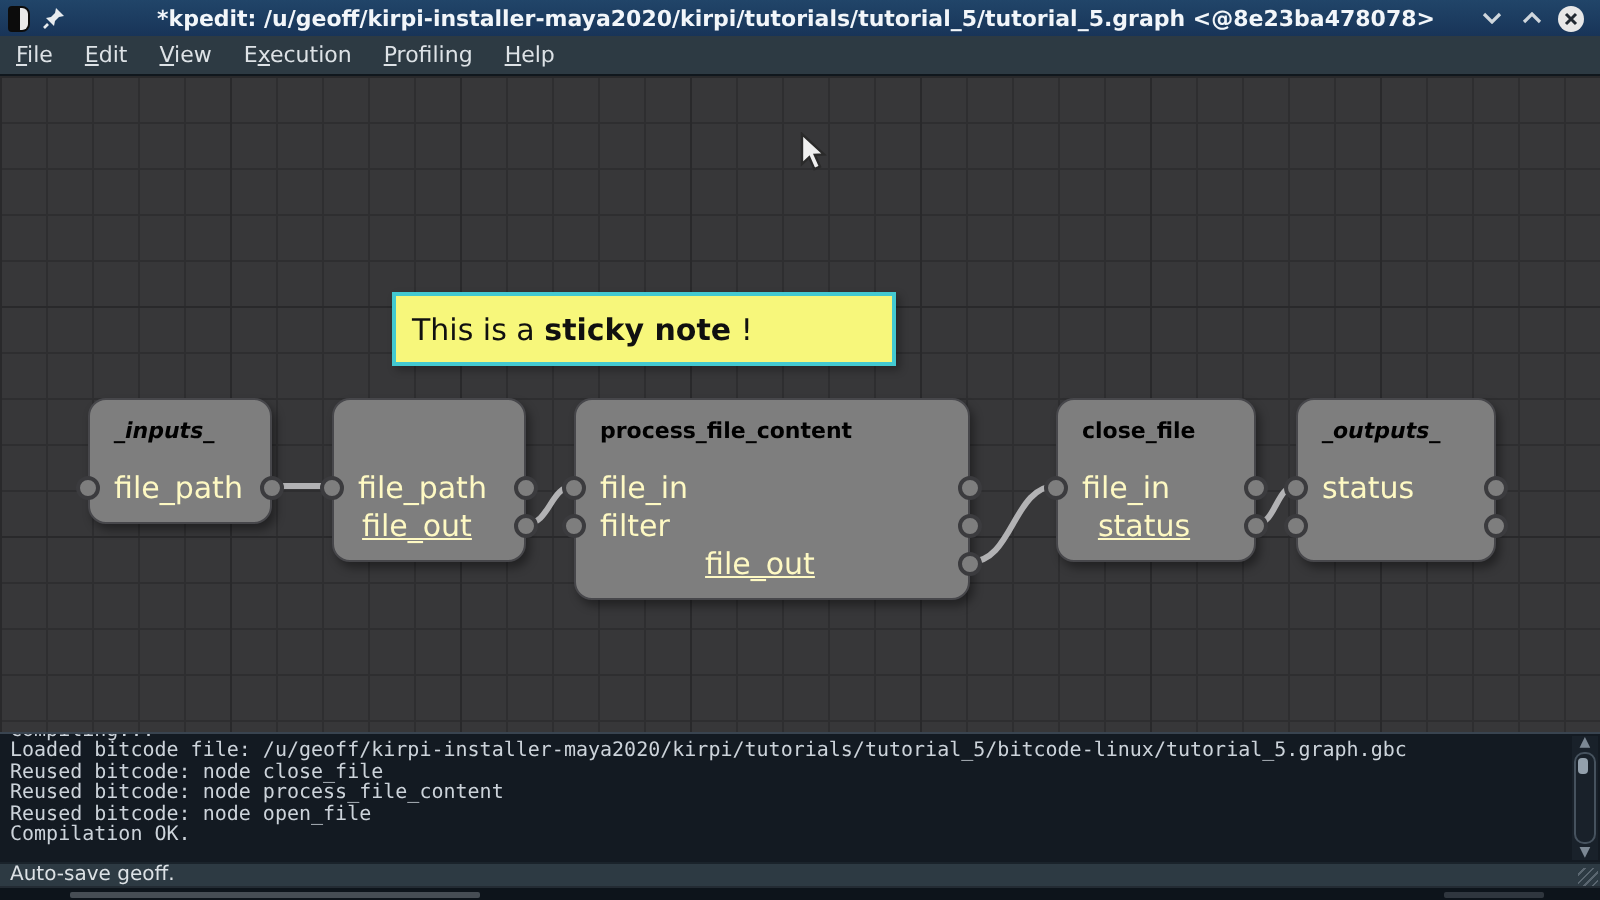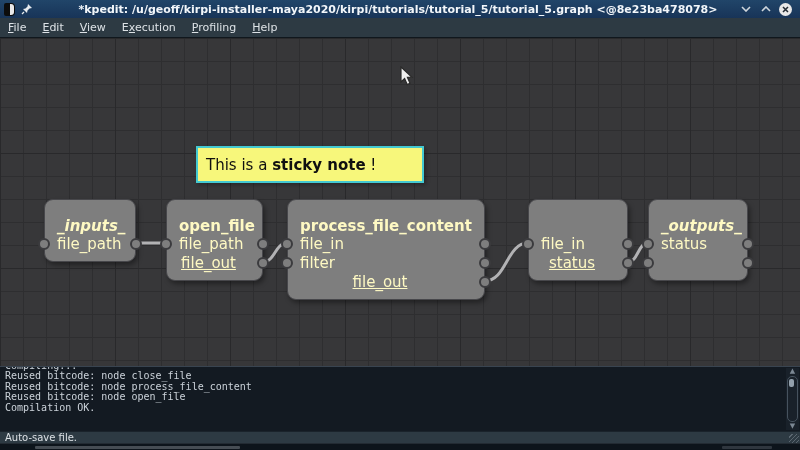--- a/index.html
+++ b/index.html
@@ -40,22 +40,22 @@
       linear-gradient(#2e2e30 1px,transparent 1px),
       linear-gradient(90deg,#2e2e30 1px,transparent 1px);
     background-size:115px 115px,115px 115px,23px 23px,23px 23px;
   }
   .wire-layer{position:absolute;left:0;top:0;width:800px;height:328px;}
   .node{
     position:absolute;background:#7e7e7e;border:1px solid #47474b;border-radius:9px;
     box-shadow:2px 3px 5px rgba(0,0,0,.38);box-sizing:border-box;
   }
   .node-title{
-    color:#fef9c3;font-weight:bold;font-size:15px;line-height:18px;
-    padding:17px 12px 0 12px;white-space:nowrap;
+    color:#000000;font-weight:bold;font-size:11px;line-height:18px;
+    padding:7px 12px 0 12px;white-space:nowrap;
   }
   .node-title.italic{font-style:italic;}
   .pin-row{position:absolute;left:0;width:100%;height:19px;line-height:19px;font-size:15px;color:#fef9c3;box-sizing:border-box;white-space:nowrap;}
   .pin-row.left{text-align:left;padding-left:12px;}
   .pin-row.right{text-align:center;padding-right:12px;text-decoration:underline;}
   .port{
     position:absolute;width:12px;height:12px;border-radius:50%;
     background:#7e7e7e;border:2px solid #3b3b3e;box-sizing:border-box;
   }
   .sticky{
@@ -136,86 +136,87 @@
     <div class="menu-item"><u>H</u>elp</div>
   </div>
 
 <div class="canvas">
   <svg class="wire-layer">
       <path d="M 136 205 L 166 205" fill="none" stroke="#b2b2b4" stroke-width="3"></path>
       <path d="M 263 224 C 275 224, 275 205, 287 205" fill="none" stroke="#b2b2b4" stroke-width="3"></path>
       <path d="M 485 243 C 506.5 243, 506.5 205, 528 205" fill="none" stroke="#b2b2b4" stroke-width="3"></path>
       <path d="M 628 224 C 638 224, 638 205, 648 205" fill="none" stroke="#b2b2b4" stroke-width="3"></path>
     </svg>
-  <div class="sticky" style="left: 196px; top: 108px; width: 228px; height: 37px; background: rgb(247, 247, 123); border-color: rgb(67, 201, 209);">
+  <div class="sticky" style="left: 196px; top: 108px; width: 252px; height: 37px; background: rgb(247, 247, 123); border-color: rgb(67, 201, 209);">
     <span><span>This is a </span><b>sticky note</b><span> !</span></span>
   </div>
   <svg class="cursor" style="left:400px;top:28px" width="15" height="21" viewBox="0 0 15 21">
     <polygon points="1,1 1,16 4.6,12.6 7.2,18.6 10,17.3 7.4,11.4 12,11.2" fill="#efefef" stroke="#2a2a2a" stroke-width="1.2"></polygon>
   </svg>
 <div class="node" style="left: 44px; top: 161px; width: 92px; height: 63px; background: rgb(126, 126, 126);">
       <div class="node-title italic">_inputs_</div>
       <div class="pin-row left" style="top: 35px;">file_path</div>
       <div class="port" style="left: -7px; top: 38px;"></div>
       <div class="port" style="right: -7px; top: 38px;"></div>
     </div>
     <div class="node" style="left: 166px; top: 161px; width: 97px; height: 82px; background: rgb(126, 126, 126);">
-      <div class="node-title">open_file</div>
       <div class="pin-row left" style="top: 35px;">file_path</div>
       <div class="port" style="left: -7px; top: 38px;"></div>
       <div class="port" style="right: -7px; top: 38px;"></div>
       <div class="pin-row right" style="top: 54px;">file_out</div>
       <div class="port" style="right: -7px; top: 57px;"></div>
     </div>
     <div class="node" style="left: 287px; top: 161px; width: 198px; height: 101px; background: rgb(126, 126, 126);">
       <div class="node-title">process_file_content</div>
       <div class="pin-row left" style="top: 35px;">file_in</div>
       <div class="port" style="left: -7px; top: 38px;"></div>
       <div class="port" style="right: -7px; top: 38px;"></div>
       <div class="pin-row left" style="top: 54px;">filter</div>
       <div class="port" style="left: -7px; top: 57px;"></div>
       <div class="port" style="right: -7px; top: 57px;"></div>
       <div class="pin-row right" style="top: 73px;">file_out</div>
       <div class="port" style="right: -7px; top: 76px;"></div>
     </div>
     <div class="node" style="left: 528px; top: 161px; width: 100px; height: 82px; background: rgb(126, 126, 126);">
+      <div class="node-title">close_file</div>
       <div class="pin-row left" style="top: 35px;">file_in</div>
       <div class="port" style="left: -7px; top: 38px;"></div>
       <div class="port" style="right: -7px; top: 38px;"></div>
       <div class="pin-row right" style="top: 54px;">status</div>
       <div class="port" style="right: -7px; top: 57px;"></div>
     </div>
     <div class="node" style="left: 648px; top: 161px; width: 100px; height: 82px; background: rgb(126, 126, 126);">
       <div class="node-title italic">_outputs_</div>
       <div class="pin-row left" style="top: 35px;">status</div>
       <div class="port" style="left: -7px; top: 38px;"></div>
       <div class="port" style="right: -7px; top: 38px;"></div>
       <div class="port" style="left: -7px; top: 57px;"></div>
       <div class="port" style="right: -7px; top: 57px;"></div>
     </div>
   </div>
 
 <div class="logpanel">
   <div class="loglines">
       <div class="logline">Compiling...</div>
+      <div class="logline">Loaded bitcode file: /u/geoff/kirpi-installer-maya2020/kirpi/tutorials/tutorial_5/bitcode-linux/tutorial_5.graph.gbc</div>
       <div class="logline">Reused bitcode: node close_file</div>
       <div class="logline">Reused bitcode: node process_file_content</div>
       <div class="logline">Reused bitcode: node open_file</div>
       <div class="logline">Compilation OK.</div>
     </div>
   <div class="log-scroll">
     <div class="scroll-arrow">▲</div>
     <div class="scroll-track">
       <div class="scroll-thumb"></div>
     </div>
     <div class="scroll-arrow">▼</div>
   </div>
 </div>
 
 <div class="statusbar">
-  <span>Auto-save file.</span>
+  <span>Auto-save geoff.</span>
   <div class="grip"></div>
 </div>
 
 <div class="taskbar">
   <div class="task-seg" style="left:35px;width:205px;"></div>
   <div class="task-seg" style="left:722px;width:50px;opacity:.6;"></div>
 </div>
 
 </body></html>

